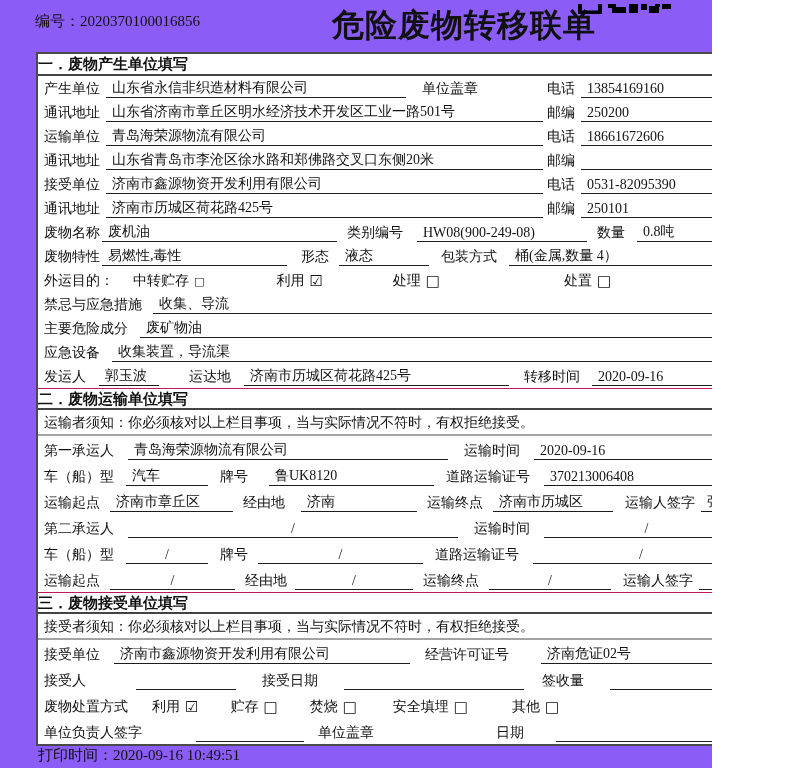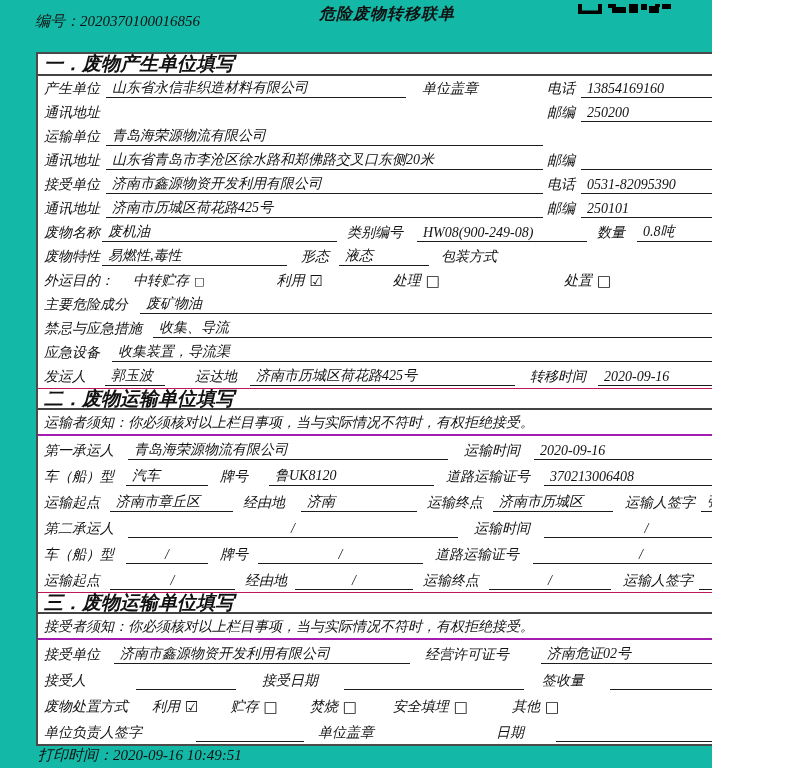--- a/index.html
+++ b/index.html
@@ -1,33 +1,33 @@
 <!DOCTYPE html>
 <html><head>
 <meta charset="utf-8">
 <style>
   * { box-sizing: border-box; margin: 0; padding: 0; }
   html,body { background:#ffffff; }
   body { font-family: "Liberation Serif", "DejaVu Serif", serif; color:#111; }
-  .page { position:relative; width:712px; height:768px; background:#14b8a6; overflow:hidden;font-style:italic; }
+  .page { position:relative; width:712px; height:768px; background:#8b5cf6; overflow:hidden; }
 
   
   .serial { position:absolute; left:35px; top:12px; font-size:15px; white-space:nowrap; }
-  .doc-title { position:absolute; left:319px; top:4px; font-size:16px; font-weight:bold; letter-spacing:1px; white-space:nowrap; }
+  .doc-title { position:absolute; left:332px; top:4px; font-size:32px; font-weight:bold; letter-spacing:1px; white-space:nowrap; }
   .qr-frag { position:absolute; left:578px; top:0; }
 
   
   .page-edge { position:absolute; left:790px; top:0; width:1px; height:768px; background:#c7c7c7; }
 
   
   .sheet { position:absolute; left:36px; top:52px; width:720px; border:2px solid #4a4a4a; background:#fff; }
-  .sec-heading { height:22px; line-height:20px; font-weight:bold; font-size:19px; padding-left:6px;
+  .sec-heading { height:22px; line-height:20px; font-weight:bold; font-size:15px; 
                  border-bottom:2px solid #434343; white-space:nowrap; }
   .sec-heading.topline { border-top:1px solid #be185d; }
-  .notice { height:26px; line-height:25px; font-size:14px; padding-left:6px; border-bottom:2px solid #a21caf; white-space:nowrap; }
+  .notice { height:26px; line-height:25px; font-size:14px; padding-left:6px; border-bottom:2px solid #a3a3a3; white-space:nowrap; }
 
   .row { display:flex; align-items:flex-end; height:24px; padding:0 5px 2px 6px; font-size:14px; }
   .sec2 .row, .sec3 .row { height:26px; }
   .lbl { flex:none; white-space:nowrap; }
   .u { border-bottom:1px solid #1c1c1c; white-space:nowrap; padding-left:6px; }
   .u.fill { flex:1 1 auto; }
   .u.ctr { text-align:center; padding-left:0; }
   .sp { flex:1 1 auto; }
   .cb { font-family:"DejaVu Sans", sans-serif; font-size:15px; line-height:1; padding-bottom:1px; }
   .cb.sm { font-size:11px; padding-bottom:3px; }
@@ -68,30 +68,32 @@
         <span class="lbl" style="width:62px">产生单位</span>
         <span class="u" style="width:300px">山东省永信非织造材料有限公司</span>
         <span class="lbl" style="margin-left:16px">单位盖章</span>
         <span class="sp"></span>
         <span class="lbl" style="width:34px">电话</span>
         <span class="u" style="width:168px">13854169160</span>
       </div>
 
       <div class="row">
         <span class="lbl" style="width:62px">通讯地址</span>
+        <span class="u" style="width:437px">山东省济南市章丘区明水经济技术开发区工业一路501号</span>
         <span class="sp"></span>
         <span class="lbl" style="width:34px">邮编</span>
         <span class="u" style="width:168px">250200</span>
       </div>
 
       <div class="row">
         <span class="lbl" style="width:62px">运输单位</span>
         <span class="u" style="width:437px">青岛海荣源物流有限公司</span>
         <span class="sp"></span>
         <span class="lbl" style="width:34px">电话</span>
+        <span class="u" style="width:168px">18661672606</span>
       </div>
 
       <div class="row">
         <span class="lbl" style="width:62px">通讯地址</span>
         <span class="u" style="width:437px">山东省青岛市李沧区徐水路和郑佛路交叉口东侧20米</span>
         <span class="sp"></span>
         <span class="lbl" style="width:34px">邮编</span>
         <span class="u" style="width:168px"></span>
       </div>
 
@@ -119,52 +121,53 @@
         <span class="lbl" style="margin-left:10px;width:34px">数量</span>
         <span class="u fill" style="margin-left:6px">0.8吨</span>
       </div>
 
       <div class="row">
         <span class="lbl" style="width:58px">废物特性</span>
         <span class="u" style="width:185px">易燃性,毒性</span>
         <span class="lbl" style="margin-left:14px;width:32px">形态</span>
         <span class="u" style="margin-left:6px;width:90px">液态</span>
         <span class="lbl" style="margin-left:12px;width:62px">包装方式</span>
+        <span class="u fill" style="margin-left:6px">桶(金属,数量 4）</span>
       </div>
 
       <div class="row">
         <span class="lbl">外运目的：</span>
         <span class="lbl" style="margin-left:19px">中转贮存</span>
         <span class="cb sm" style="margin-left:5px">□</span>
         <span class="lbl" style="margin-left:72px">利用</span>
         <span class="cb" style="margin-left:5px">☑</span>
         <span class="lbl" style="margin-left:70px">处理</span>
         <span class="cb" style="margin-left:5px">□</span>
         <span class="lbl" style="margin-left:124px">处置</span>
         <span class="cb" style="margin-left:5px">□</span>
       </div>
 
       <div class="row">
+        <span class="lbl" style="width:105px">禁忌与应急措施</span>
+        <span class="u fill" style="margin-left:4px;margin-right:6px">收集、导流</span>
+      </div>
+
+      <div class="row">
         <span class="lbl" style="width:90px">主要危险成分</span>
         <span class="u fill" style="margin-left:6px;margin-right:26px">废矿物油</span>
       </div>
 
       <div class="row">
-        <span class="lbl" style="width:105px">禁忌与应急措施</span>
-        <span class="u fill" style="margin-left:4px;margin-right:6px">收集、导流</span>
-      </div>
-
-      <div class="row">
         <span class="lbl" style="width:60px">应急设备</span>
         <span class="u fill" style="margin-left:8px;margin-right:2px">收集装置，导流渠</span>
       </div>
 
       <div class="row">
         <span class="lbl" style="width:45px">发运人</span>
-        <span class="u" style="margin-left:16px;width:60px">郭玉波</span>
+        <span class="u" style="margin-left:10px;width:60px">郭玉波</span>
         <span class="lbl" style="margin-left:30px;width:45px">运达地</span>
         <span class="u" style="margin-left:10px;width:265px">济南市历城区荷花路425号</span>
         <span class="lbl" style="margin-left:15px;width:60px">转移时间</span>
         <span class="u fill" style="margin-left:8px">2020-09-16</span>
       </div>
     </div>
 
     <div class="section sec2">
       <div class="sec-heading topline">二．废物运输单位填写</div>
       <div class="notice">运输者须知：你必须核对以上栏目事项，当与实际情况不符时，有权拒绝接受。</div>
@@ -218,21 +221,21 @@
         <span class="lbl" style="margin-left:10px;width:46px">经由地</span>
         <span class="u ctr" style="margin-left:4px;width:118px">/</span>
         <span class="lbl" style="margin-left:10px;width:62px">运输终点</span>
         <span class="u ctr" style="margin-left:4px;width:122px">/</span>
         <span class="lbl" style="margin-left:12px;width:76px">运输人签字</span>
         <span class="u ctr fill">/</span>
       </div>
     </div>
 
     <div class="section sec3">
-      <div class="sec-heading topline">三．废物运输单位填写</div>
+      <div class="sec-heading topline">三．废物接受单位填写</div>
       <div class="notice">接受者须知：你必须核对以上栏目事项，当与实际情况不符时，有权拒绝接受。</div>
 
       <div class="row">
         <span class="lbl" style="width:62px">接受单位</span>
         <span class="u" style="margin-left:8px;width:296px">济南市鑫源物资开发利用有限公司</span>
         <span class="lbl" style="margin-left:15px;width:92px">经营许可证号</span>
         <span class="u fill" style="margin-left:24px">济南危证02号</span>
       </div>
 
       <div class="row">

